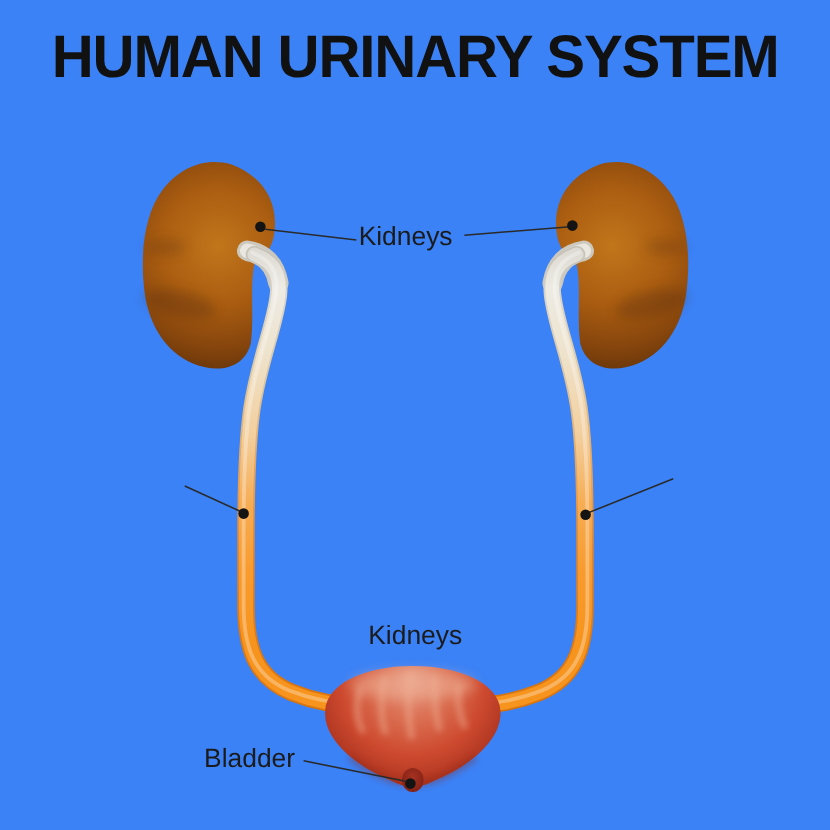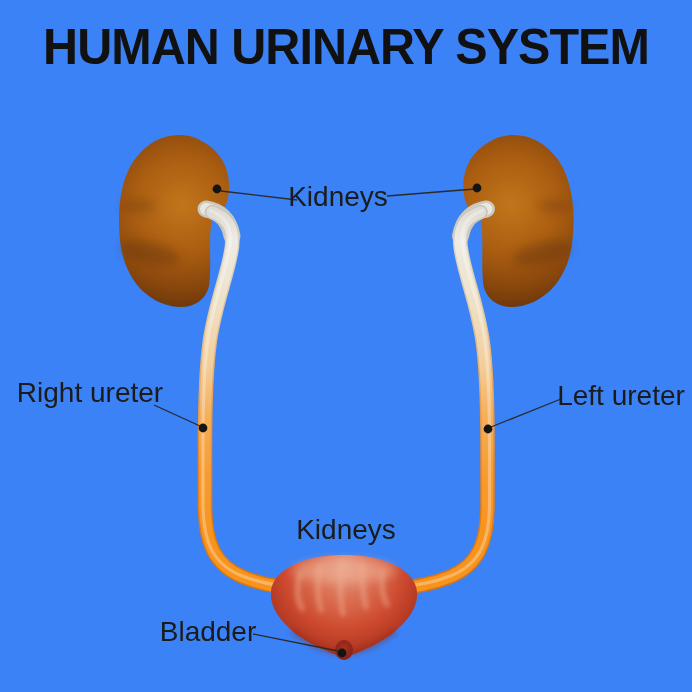--- a/index.html
+++ b/index.html
@@ -24,21 +24,21 @@
     line-height: 50px;
     letter-spacing: -1px;
     color: #111111;
     transform: scaleX(0.97);
     white-space: nowrap;
   }
   .label {
     position: absolute;
     transform: translate(-50%, -50%);
     font-family: "Liberation Sans", sans-serif;
-    font-size: 28px;
+    font-size: 22px;
     line-height: 24px;
     color: #1b1b1b;
     white-space: nowrap;
   }
 </style>
 </head>
 <body>
 
 <div class="stage">
 
@@ -159,18 +159,16 @@
       <circle cx="477" cy="188" r="4.4"></circle>
       <circle cx="203" cy="428" r="4.4"></circle>
       <circle cx="488" cy="429" r="4.4"></circle>
       <circle cx="342" cy="653" r="4.4"></circle>
     </g>
   </svg>
 
   <h1 class="title">HUMAN URINARY SYSTEM</h1>
 
   <div class="label" style="left:338px; top:197px;">Kidneys</div>
-  <div class="label" style="left:90px; top:393px;">Right ureter</div>
-  <div class="label" style="left:621px; top:396px;">Left ureter</div>
   <div class="label" style="left:346px; top:530px;">Kidneys</div>
   <div class="label" style="left:208px; top:632px;">Bladder</div>
 
 </div>
 
 </body></html>

